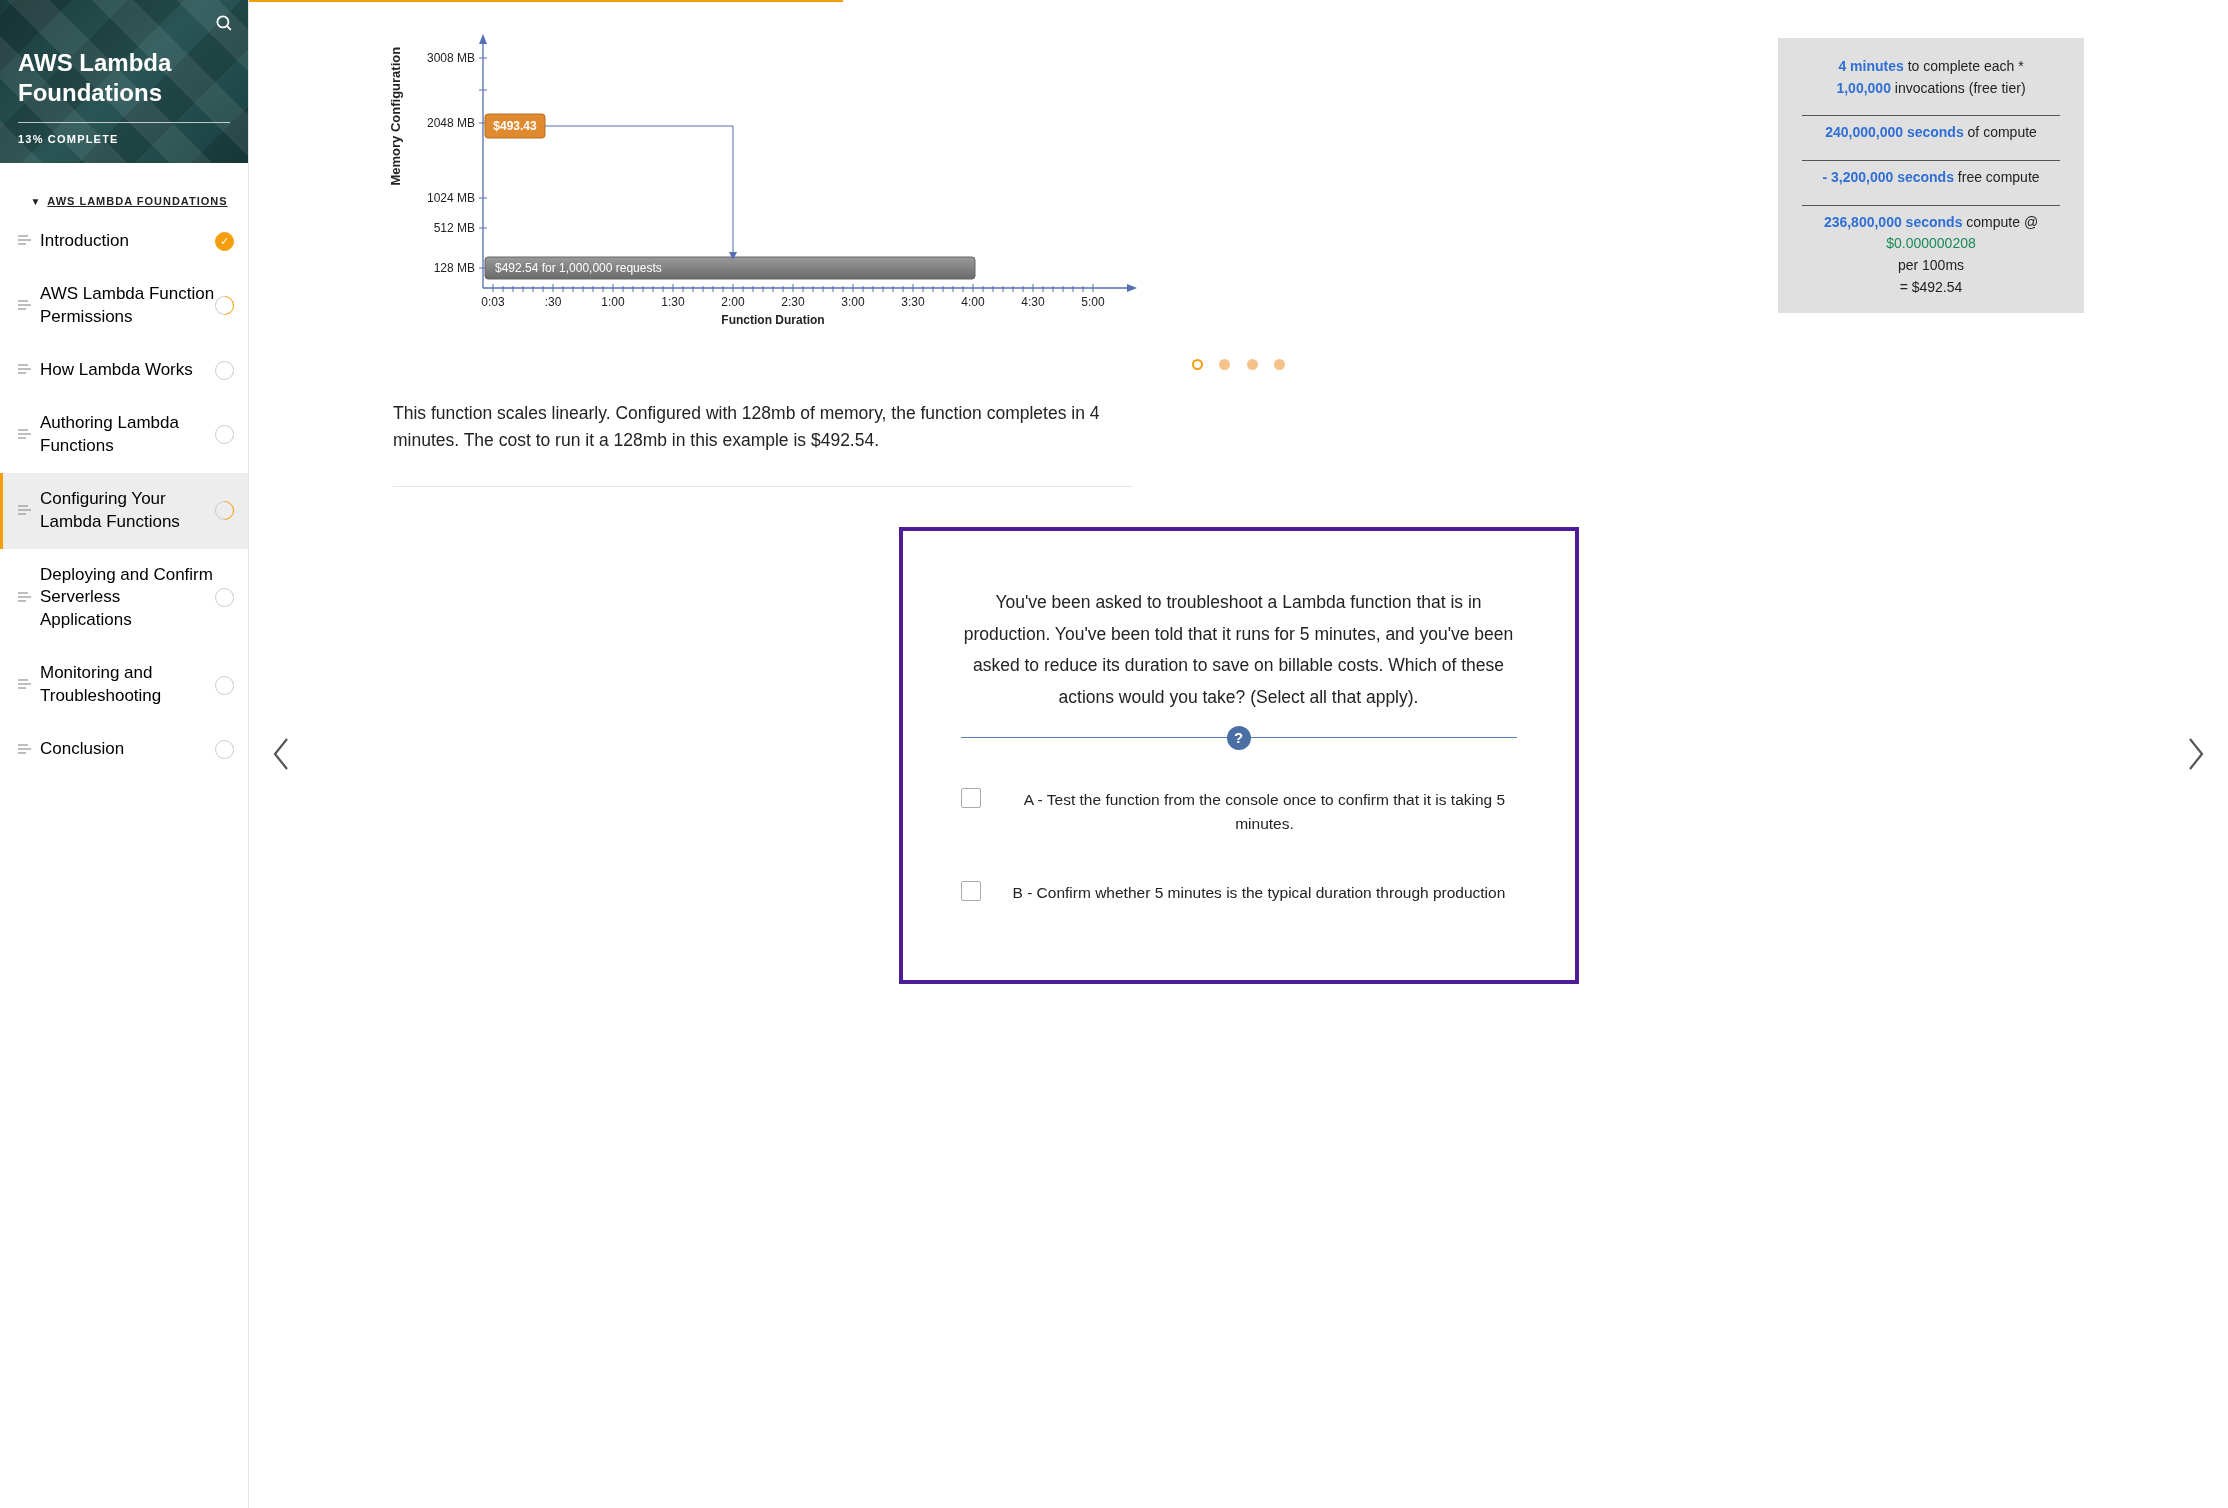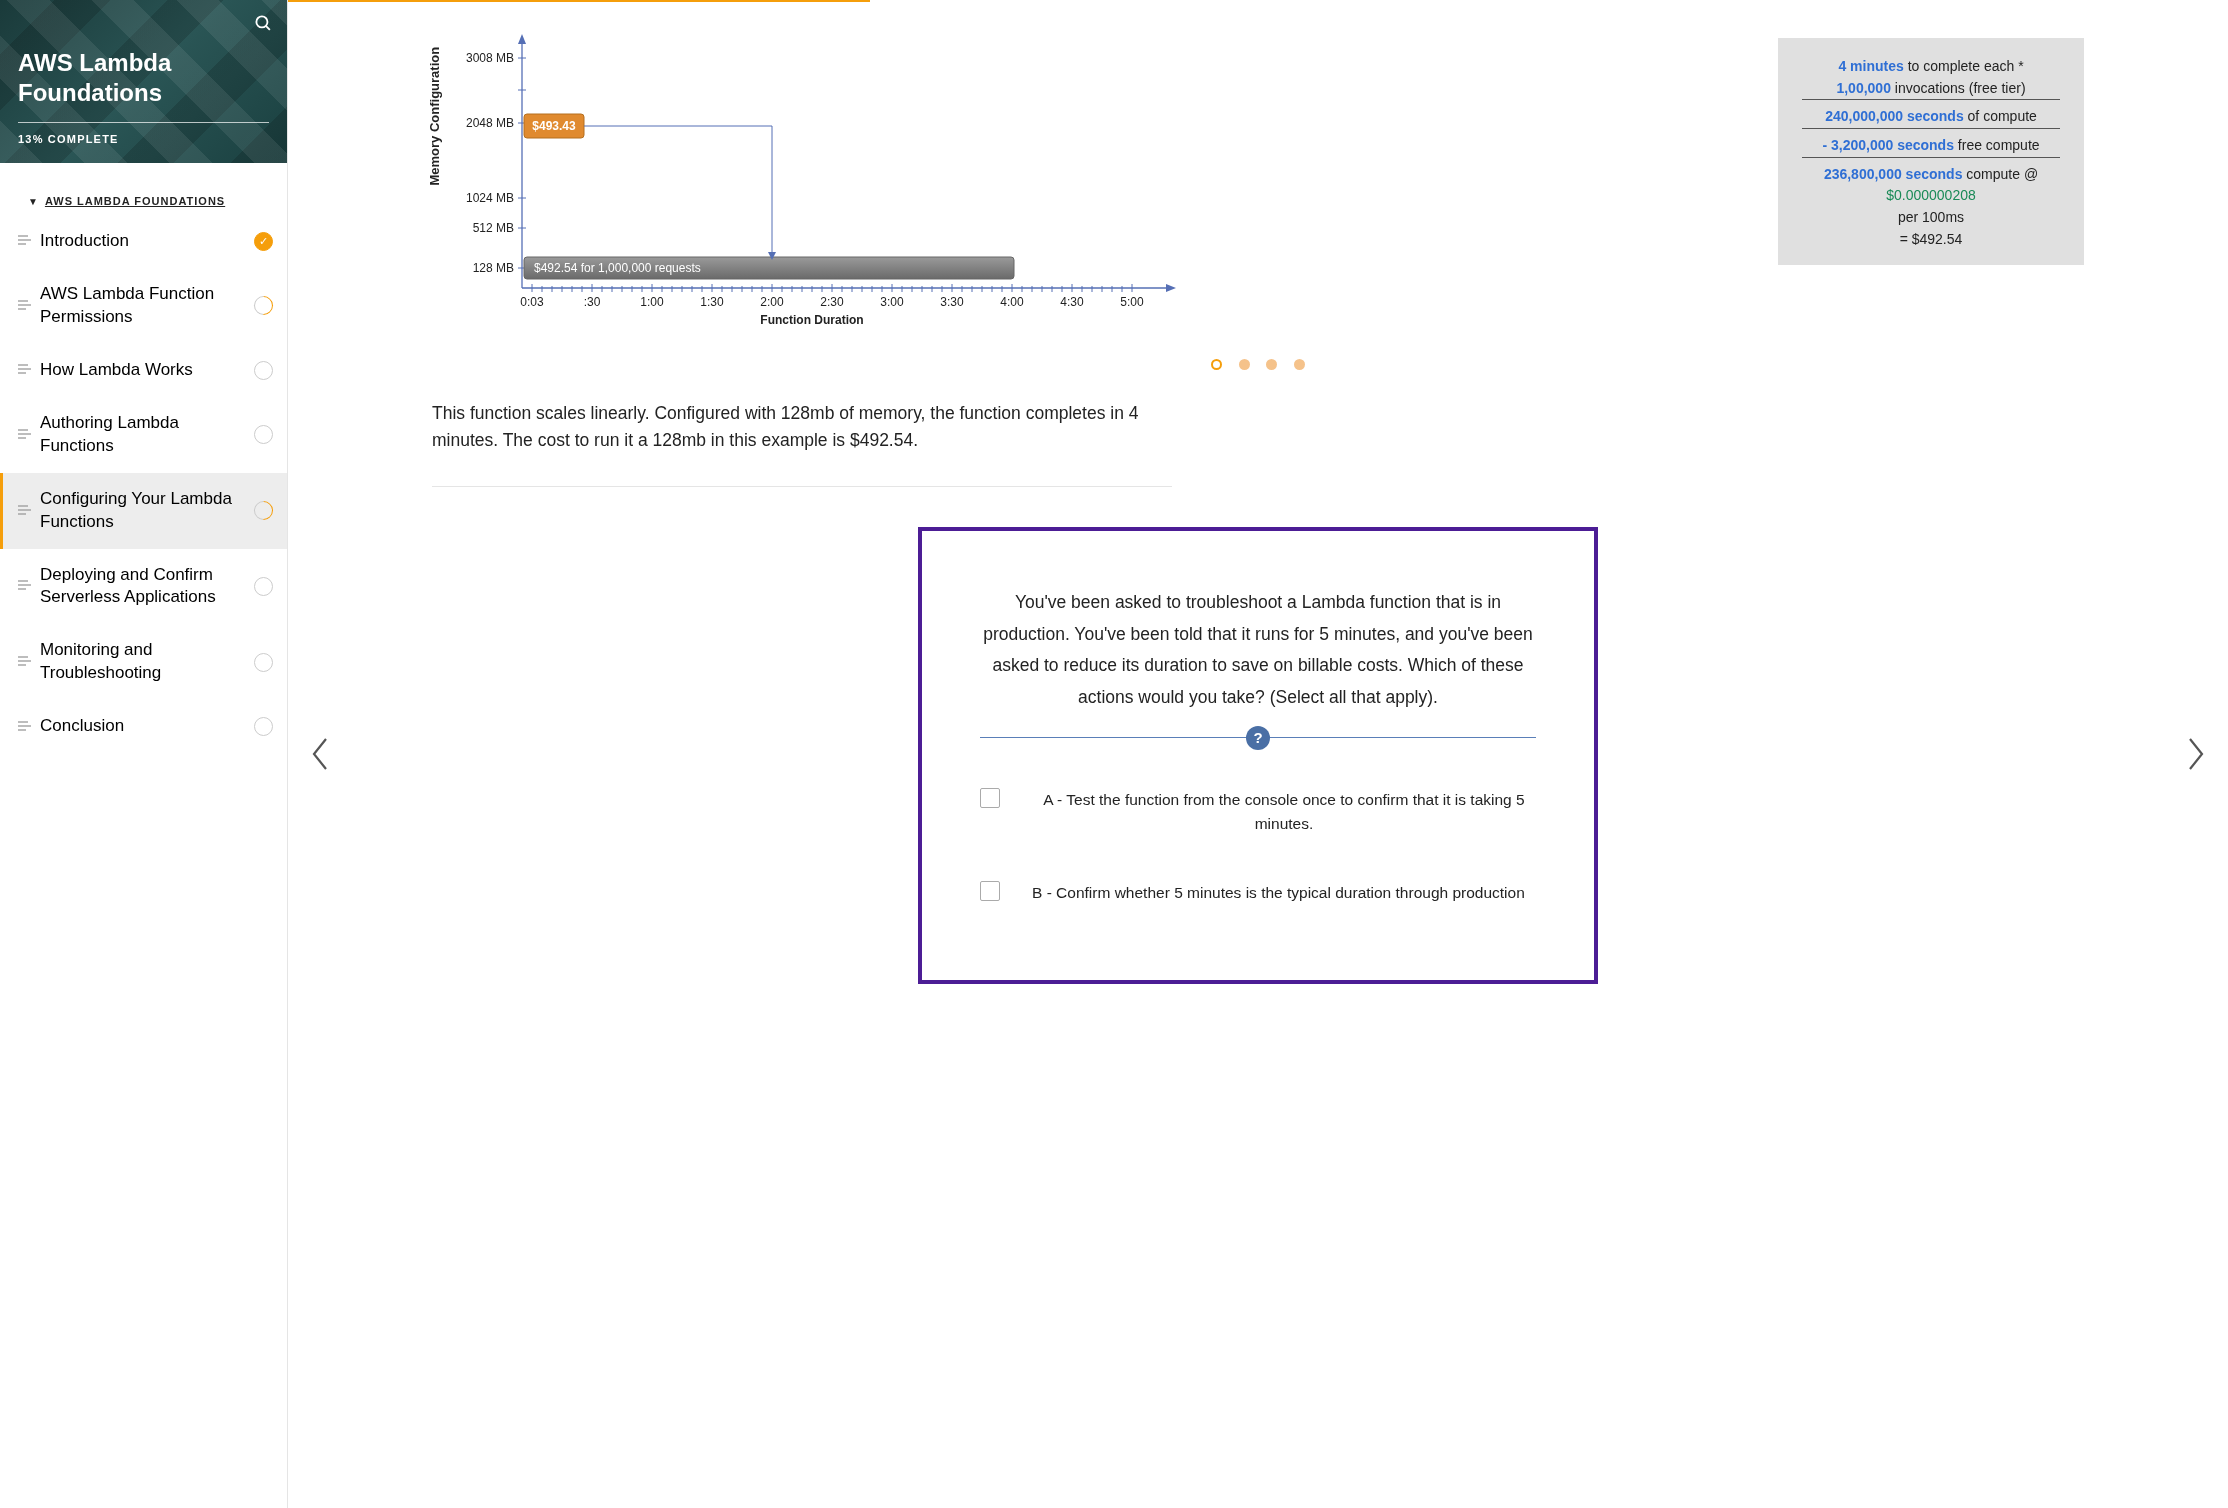--- a/index.html
+++ b/index.html
@@ -1,18 +1,18 @@
 <!DOCTYPE html>
 <html><head>
 <meta charset="utf-8">
 <style>
 * { box-sizing: border-box; margin: 0; padding: 0; }
 body { font-family: -apple-system, BlinkMacSystemFont, "Segoe UI", sans-serif; color: #232323; background: #fff; overflow: hidden; }
 .app { display: flex; height: 100vh; }
-.sidebar { width: 288px; background: #fff; border-right: 1px solid #e5e5e5; display: flex; flex-direction: column; flex-shrink: 0; }
+.sidebar { width: 249px; background: #fff; border-right: 1px solid #e5e5e5; display: flex; flex-direction: column; flex-shrink: 0; align-items: center; }
 .sidebar-header { position: relative; background: linear-gradient(135deg, #1a3a3a 0%, #2a5555 50%, #1a4040 100%); padding: 18px; color: #fff; overflow: hidden; }
 .sidebar-header::before { content: ""; position: absolute; inset: 0; background-image: repeating-linear-gradient(45deg, rgba(255,255,255,0.08) 0 30px, transparent 30px 60px), repeating-linear-gradient(-45deg, rgba(0,0,0,0.15) 0 40px, transparent 40px 80px); }
 .search-icon-wrap { position: absolute; top: 14px; right: 14px; z-index: 2; cursor: pointer; }
 .course-title { font-size: 24px; font-weight: 700; line-height: 1.25; margin-top: 30px; position: relative; z-index: 2; }
 .progress-line { margin: 14px 0 10px; border: none; border-top: 1px solid rgba(255,255,255,.7); position: relative; z-index: 2; }
 .progress-text { font-size: 11px; letter-spacing: 1.2px; font-weight: 600; position: relative; z-index: 2; }
 .section-title { font-size: 11px; letter-spacing: 1px; font-weight: 600; padding: 32px 18px 8px 28px; color: #232323; text-decoration: underline; }
 .section-title .caret { display: inline-block; margin-right: 6px; transform: rotate(0deg); font-size: 10px; }
 .nav-list { list-style: none; }
 .nav-item { display: flex; align-items: center; padding: 15px 14px 15px 18px; font-size: 17px; color: #000000; cursor: pointer; position: relative; }
@@ -28,21 +28,21 @@
 .main { flex: 1; position: relative; display: flex; overflow: hidden; }
 .top-progress { position: absolute; top: 0; left: 0; height: 2px; width: 30%; background: #f59e0b; }
 .nav-arrow { width: 64px; display: flex; align-items: center; justify-content: center; font-size: 34px; color: #888; cursor: pointer; user-select: none; }
 .content { flex: 1; overflow-y: auto; padding: 28px 80px 40px; }
 
 .chart-title { text-align: center; font-weight: 600; font-size: 15px; margin-bottom: 8px; margin-left: 60px; }
 .chart-wrap { position: relative; height: 300px; margin-bottom: 28px; }
 .chart-svg { position: absolute; left: 0; top: 0; width: 780px; height: 300px; }
 
 .calc-box { position: absolute; right: 0; top: 10px; width: 306px; background: #e0e0e0; padding: 12px 16px 14px; text-align: center; font-size: 14px; line-height: 1.55; }
-.calc-box .line { border-bottom: 1px solid #555; margin: 6px 8px; padding-bottom: 0; }
+.calc-box .line { border-bottom: 1px solid #555; margin: 6px 8px; padding-bottom: 16px; }
 .calc-box .noborder { border-bottom: none; }
 .blue { color: #2f6fd4; font-weight: 600; }
 .green { color: #1a8a57; }
 
 .yaxis-label { position: absolute; left: 2px; top: 150px; transform: rotate(-90deg); transform-origin: left center; font-size: 13px; font-weight: 600; white-space: nowrap; }
 
 .pager { text-align: center; margin-bottom: 26px; }
 .pager-dot { display: inline-block; width: 11px; height: 11px; border-radius: 50%; margin: 0 6px; background: #f5c28a; }
 .pager-dot.active { background: #fff; border: 2px solid #f59e0b; }
 

